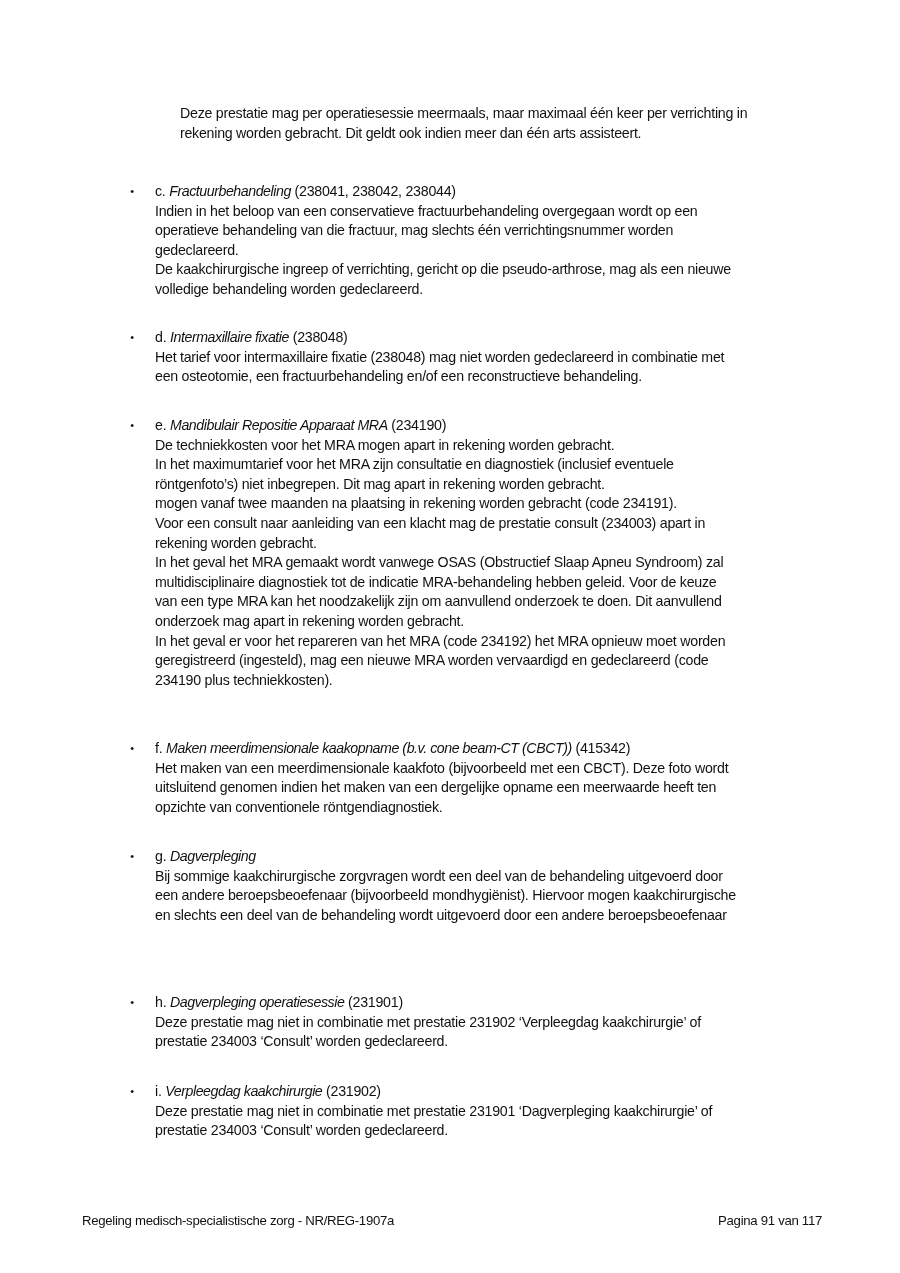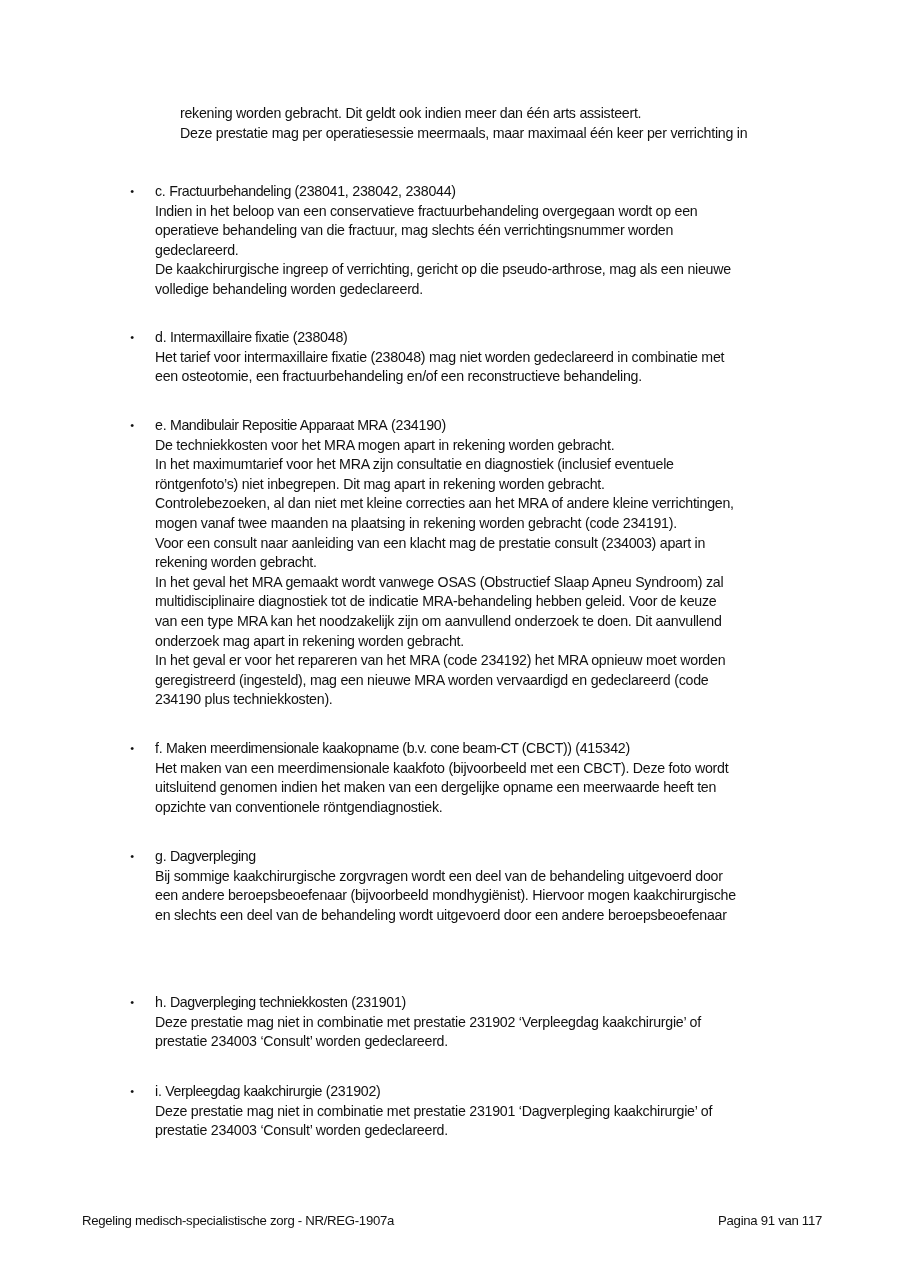--- a/index.html
+++ b/index.html
@@ -14,36 +14,36 @@
   }
   .item {
     position: absolute; left: 155px; width: 665px;
     font-size: 14.2px; line-height: 19.6px; letter-spacing: -0.25px;
   }
   .bullet {
     position: absolute; left: -28px; top: 0; width: 10px; text-align: center;
     font-size: 11px; line-height: 19.6px;
   }
   .heading { display: block; }
-  .heading .title { letter-spacing: -0.45px; }
+  .heading .title { font-style: italic; letter-spacing: -0.45px; }
   .line { display: block; }
   .footer {
     position: absolute; top: 1212px; font-size: 13.2px; line-height: 18px; letter-spacing: -0.3px;
   }
   .footer-left { left: 82px; }
   .footer-right { right: 78px; text-align: right; }
 </style>
 </head>
 <body>
 
 <div class="page">
 
   <div class="intro">
+    <span class="line">Deze prestatie mag per operatiesessie meermaals, maar maximaal één keer per verrichting in</span>
     <span class="line">rekening worden gebracht. Dit geldt ook indien meer dan één arts assisteert.</span>
-    <span class="line">Deze prestatie mag per operatiesessie meermaals, maar maximaal één keer per verrichting in</span>
   </div>
 
   <div class="item" style="top:182px">
     <span class="bullet">•</span>
     <span class="heading"><span>c.</span> <span class="title">Fractuurbehandeling</span> <span>(238041, 238042, 238044)</span></span>
     <span class="line">Indien in het beloop van een conservatieve fractuurbehandeling overgegaan wordt op een</span>
     <span class="line">operatieve behandeling van die fractuur, mag slechts één verrichtingsnummer worden</span>
     <span class="line">gedeclareerd.</span>
     <span class="line">De kaakchirurgische ingreep of verrichting, gericht op die pseudo-arthrose, mag als een nieuwe</span>
     <span class="line">volledige behandeling worden gedeclareerd.</span>
@@ -55,21 +55,20 @@
     <span class="line">Het tarief voor intermaxillaire fixatie (238048) mag niet worden gedeclareerd in combinatie met</span>
     <span class="line">een osteotomie, een fractuurbehandeling en/of een reconstructieve behandeling.</span>
   </div>
 
   <div class="item" style="top:416px">
     <span class="bullet">•</span>
     <span class="heading"><span>e.</span> <span class="title">Mandibulair Repositie Apparaat MRA</span> <span>(234190)</span></span>
     <span class="line">De techniekkosten voor het MRA mogen apart in rekening worden gebracht.</span>
     <span class="line">In het maximumtarief voor het MRA zijn consultatie en diagnostiek (inclusief eventuele</span>
     <span class="line">röntgenfoto’s) niet inbegrepen. Dit mag apart in rekening worden gebracht.</span>
-    <span class="line">Controlebezoeken, al dan niet met kleine correcties aan het MRA of andere kleine verrichtingen,</span>
     <span class="line">mogen vanaf twee maanden na plaatsing in rekening worden gebracht (code 234191).</span>
     <span class="line">Voor een consult naar aanleiding van een klacht mag de prestatie consult (234003) apart in</span>
     <span class="line">rekening worden gebracht.</span>
     <span class="line">In het geval het MRA gemaakt wordt vanwege OSAS (Obstructief Slaap Apneu Syndroom) zal</span>
     <span class="line">multidisciplinaire diagnostiek tot de indicatie MRA-behandeling hebben geleid. Voor de keuze</span>
     <span class="line">van een type MRA kan het noodzakelijk zijn om aanvullend onderzoek te doen. Dit aanvullend</span>
     <span class="line">onderzoek mag apart in rekening worden gebracht.</span>
     <span class="line">In het geval er voor het repareren van het MRA (code 234192) het MRA opnieuw moet worden</span>
     <span class="line">geregistreerd (ingesteld), mag een nieuwe MRA worden vervaardigd en gedeclareerd (code</span>
     <span class="line">234190 plus techniekkosten).</span>
@@ -86,21 +85,21 @@
   <div class="item" style="top:847px">
     <span class="bullet">•</span>
     <span class="heading"><span>g.</span> <span class="title">Dagverpleging</span></span>
     <span class="line">Bij sommige kaakchirurgische zorgvragen wordt een deel van de behandeling uitgevoerd door</span>
     <span class="line">een andere beroepsbeoefenaar (bijvoorbeeld mondhygiënist). Hiervoor mogen kaakchirurgische</span>
     <span class="line">en slechts een deel van de behandeling wordt uitgevoerd door een andere beroepsbeoefenaar</span>
   </div>
 
   <div class="item" style="top:993px">
     <span class="bullet">•</span>
-    <span class="heading"><span>h.</span> <span class="title">Dagverpleging techniekkosten</span> <span>(231901)</span></span>
+    <span class="heading"><span>h.</span> <span class="title">Dagverpleging operatiesessie</span> <span>(231901)</span></span>
     <span class="line">Deze prestatie mag niet in combinatie met prestatie 231902 ‘Verpleegdag kaakchirurgie’ of</span>
     <span class="line">prestatie 234003 ‘Consult’ worden gedeclareerd.</span>
   </div>
 
   <div class="item" style="top:1082px">
     <span class="bullet">•</span>
     <span class="heading"><span>i.</span> <span class="title">Verpleegdag kaakchirurgie</span> <span>(231902)</span></span>
     <span class="line">Deze prestatie mag niet in combinatie met prestatie 231901 ‘Dagverpleging kaakchirurgie’ of</span>
     <span class="line">prestatie 234003 ‘Consult’ worden gedeclareerd.</span>
   </div>

